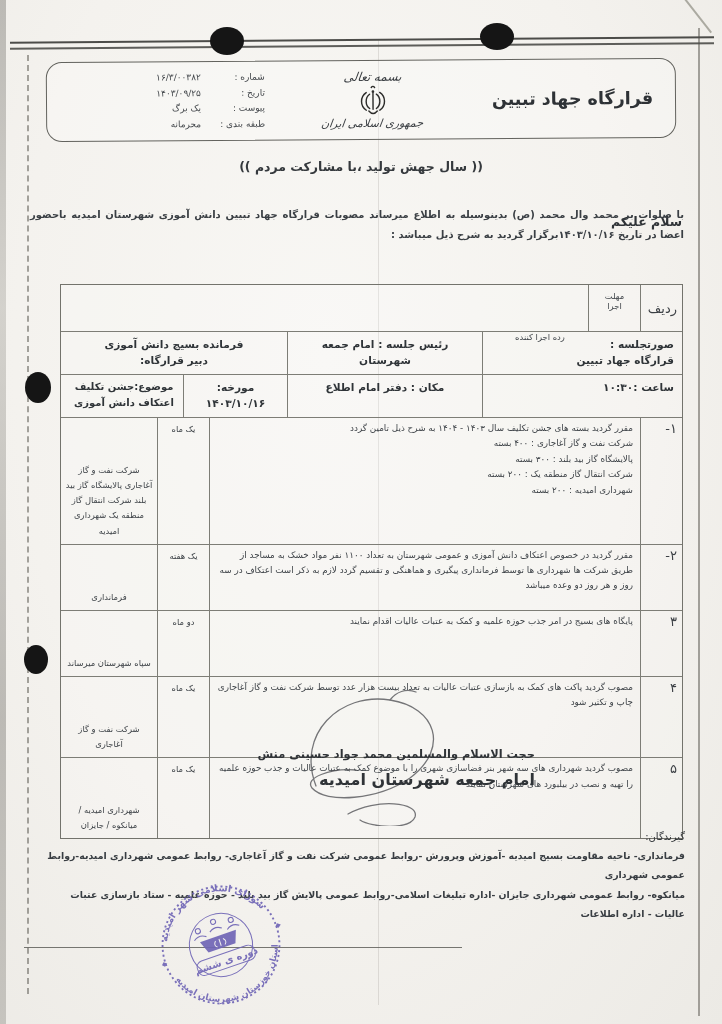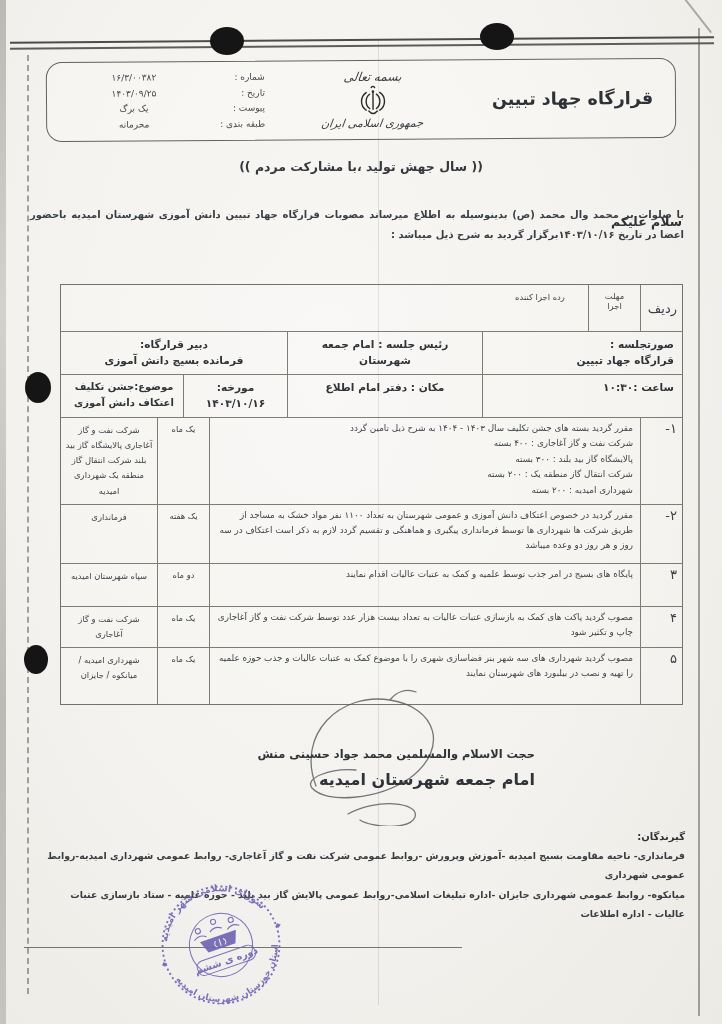--- a/index.html
+++ b/index.html
@@ -36,60 +36,60 @@
     transform:rotate(-0.4deg);background:rgba(255,255,255,.25);}
   .head-title{width:205px;display:flex;align-items:center;justify-content:center;
     font-size:17.5px;font-weight:bold;color:#2e3236;}
   .head-center{flex:1;display:flex;flex-direction:column;align-items:center;justify-content:center;
     line-height:1.05;color:#3a3e42;}
   .besmele{font-size:12px;font-style:italic;transform:skewX(-8deg);margin-bottom:1px;}
   .country{font-size:11px;font-style:italic;transform:skewX(-8deg);margin-top:1px;}
   .head-fields{width:212px;padding:8px 10px 6px 6px;font-size:9px;color:#43474b;}
   .hf-row{display:flex;direction:rtl;line-height:15.5px;}
   .hf-row .lab{width:64px;}
-  .hf-row .val{flex:1;text-align:center;padding-left:14px;}
+  .hf-row .val{flex:1;text-align:right;padding-left:14px;}
 
   .slogan{position:absolute;top:159px;left:0;right:0;text-align:center;
     font-size:12.5px;font-weight:bold;color:#35393d;}
   .salutation{position:absolute;top:182px;right:40px;font-size:12.5px;font-weight:bold;color:#2f3337;margin-top:32px;}
   .bodytext{position:absolute;top:205px;right:38px;left:30px;font-size:10px;font-weight:600;
     line-height:1.95;text-align:justify;color:#3a3f44;}
 
   
   .tbl{position:absolute;top:284px;right:39px;width:621px;border:1.1px solid #73736c;
     background:rgba(255,255,255,.18);}
   .trow{display:flex;direction:rtl;border-bottom:1px solid #7d7d76;}
   .trow:last-child{border-bottom:none;}
   .trow>div{border-left:1px solid #7d7d76;box-sizing:border-box;}
   .trow>div:last-child{border-left:none;}
   .c-no{width:42px;font-size:13px;padding:3px 5px;color:#3c4045;text-align:right;}
   .c-res{flex:1;font-size:8.8px;padding:3px 7px;line-height:1.75;white-space:pre-line;color:#3e4348;}
   .c-dl{width:52px;font-size:8.4px;text-align:center;padding-top:6px;white-space:pre-line;color:#3e4348;}
-  .c-ex{width:96px;font-size:8.4px;text-align:center;padding:5px 4px;line-height:1.8;color:#3e4348;}
+  .c-ex{width:96px;font-size:8.4px;text-align:center;padding:5px 4px;line-height:1.8;color:#3e4348;margin-top:40px;}
   .hrow{height:46px;}
   .hrow .c-res{text-align:right;font-size:8.6px;}
   .hrow .c-no{display:flex;align-items:center;justify-content:flex-start;}
   .mrow>div{padding:4px 8px;font-size:10.6px;font-weight:bold;color:#2f3438;line-height:1.55;}
   .m-r{width:200px;}
   .m-m{width:195px;text-align:center;}
   .m-l{flex:1;text-align:center;}
   .m-d1{width:104px;text-align:center;}
   .m-d2{width:118px;text-align:center;white-space:pre-line;font-size:10px !important;}
   .mrow{min-height:42px;}
   .r1{min-height:84px;} .r2{min-height:58px;} .r3{min-height:42px;} .r4{min-height:36px;} .r5{min-height:56px;}
 
   
   .sig{position:absolute;top:744px;left:205px;width:330px;text-align:right;
     font-weight:bold;color:#2f3337;line-height:1.85;}
   .sig .name{font-size:11.4px;}
   .sig .role{font-size:16px;}
   .sig-scribble{position:absolute;top:686px;left:278px;width:210px;height:140px;pointer-events:none;}
 
   
-  .recips-label{position:absolute;top:831px;right:37px;font-size:10px;font-weight:bold;color:#2f3337;}
+  .recips-label{position:absolute;top:831px;right:37px;font-size:10px;font-weight:normal;color:#2f3337;}
   .recips{position:absolute;top:846px;right:37px;left:38px;font-size:9.4px;font-weight:600;
     line-height:2.05;text-align:right;color:#383d42;}
 
   .cross-line{position:absolute;top:947px;left:24px;width:438px;height:1.4px;background:#5f5f5a;opacity:.85;z-index:1;}
 
   .stamp{position:absolute;top:866px;left:142px;width:158px;height:158px;z-index:2;
     transform:rotate(-19deg);opacity:.92;}
 
   .emblem{display:block;}
 </style>
@@ -157,22 +157,22 @@
       <div class="c-ex">رده اجرا کننده</div>
     </div>
 
     <div class="trow mrow">
       <div class="m-r">
         <div>صورتجلسه :</div>
         <div>قرارگاه جهاد تبیین</div>
       </div>
       <div class="m-m">رئیس جلسه : امام جمعه شهرستان</div>
       <div class="m-l">
+        <div>فرمانده بسیج دانش آموزی</div>
         <div>دبیر قرارگاه:</div>
-        <div>فرمانده بسیج دانش آموزی</div>
       </div>
     </div>
 
     <div class="trow mrow">
       <div class="m-r">ساعت :۱۰:۳۰</div>
       <div class="m-m">مکان : دفتر امام اطلاع</div>
       <div class="m-d1">
         <div>مورخه:</div>
         <div>۱۴۰۳/۱۰/۱۶</div>
       </div>
@@ -193,23 +193,23 @@
 
     <div class="trow r2">
       <div class="c-no">۲-</div>
       <div class="c-res">مقرر گردید در خصوص اعتکاف دانش آموزی و عمومی شهرستان به تعداد ۱۱۰۰ نفر مواد خشک به مساجد از طریق شرکت ها شهرداری ها توسط فرمانداری پیگیری و هماهنگی و تقسیم گردد لازم به ذکر است اعتکاف در سه روز و هر روز دو وعده میباشد</div>
       <div class="c-dl">یک هفته</div>
       <div class="c-ex">فرمانداری</div>
     </div>
 
     <div class="trow r3">
       <div class="c-no">۳</div>
-      <div class="c-res">پایگاه های بسیج در امر جذب توسط علمیه و کمک به عتبات عالیات اقدام نمایند</div>
+      <div class="c-res">پایگاه های بسیج در امر جذب حوزه علمیه و کمک به عتبات عالیات اقدام نمایند</div>
       <div class="c-dl">دو ماه</div>
-      <div class="c-ex">سپاه شهرستان امیدیه</div>
+      <div class="c-ex">سپاه شهرستان میرساند</div>
     </div>
 
     <div class="trow r4">
       <div class="c-no">۴</div>
       <div class="c-res">مصوب گردید پاکت های کمک به بازسازی عتبات عالیات به تعداد بیست هزار عدد توسط شرکت نفت و گاز آغاجاری چاپ و تکثیر شود</div>
       <div class="c-dl">یک ماه</div>
       <div class="c-ex">شرکت نفت و گاز آغاجاری</div>
     </div>
 
     <div class="trow r5">

